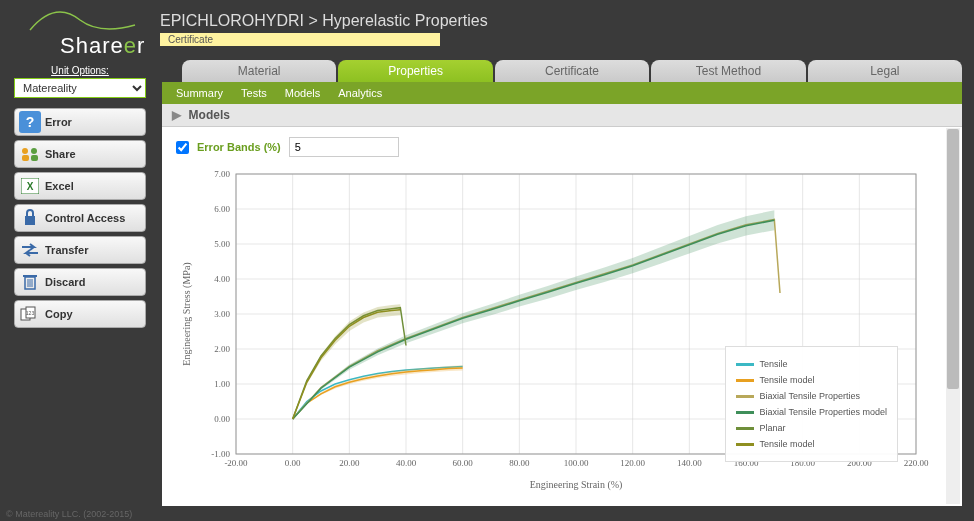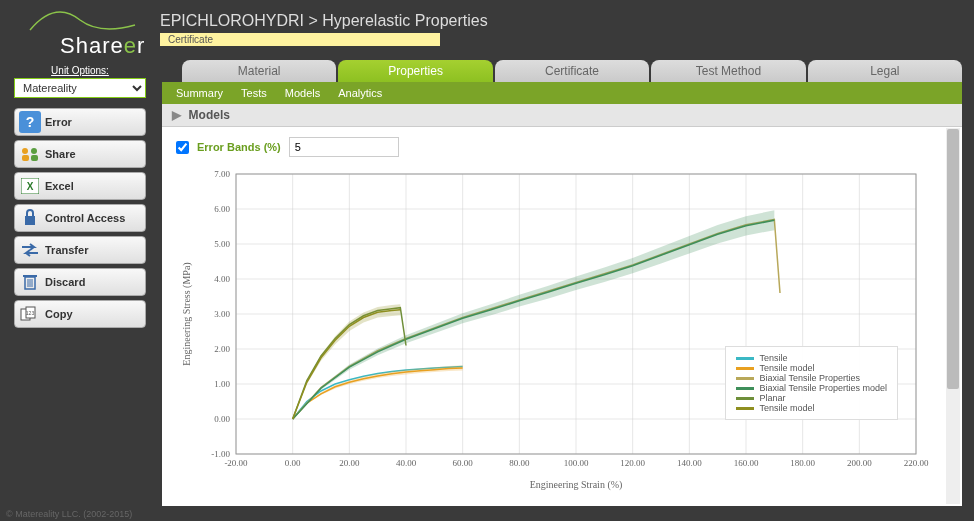--- a/index.html
+++ b/index.html
@@ -29,21 +29,21 @@
 .controls-row { padding: 10px 14px; display: flex; align-items: center; gap: 8px; }
 .controls-row label { color: #6a9e1f; font-size: 11px; font-weight: bold; }
 .controls-row input[type=text] { width: 110px; height: 20px; border: 1px solid #ccc; padding: 0 5px; font-size: 11px; }
 .chart-wrap { position: absolute; left: 14px; top: 60px; width: 760px; height: 330px; }
 .chart-svg { width: 100%; height: 100%; }
 .axis-label { fill: #666; font-size: 10px; font-family: Verdana; }
 .tick-label { fill: #666; font-size: 9px; font-family: Verdana; }
 .grid-line { stroke: #ccc; stroke-width: 0.5; }
 .plot-border { stroke: #999; stroke-width: 1; fill: none; }
 .legend { position: absolute; right: 38px; top: 182px; background: rgba(255,255,255,0.95); border: 1px solid #ddd; padding: 6px 10px; font-size: 9px; color: #555; }
-.legend-row { display: flex; align-items: center; gap: 6px; margin: 0 0; }
+.legend-row { display: flex; align-items: center; gap: 6px; margin: 6px 0; }
 .legend-swatch { width: 18px; height: 3px; }
 .scrollbar { position: absolute; right: 2px; top: 24px; width: 14px; height: 376px; background: #eee; }
 .scrollbar-thumb { width: 12px; height: 260px; background: #bbb; margin: 1px; border-radius: 2px; }
 .footer { position: absolute; left: 6px; bottom: 2px; color: #666; font-size: 9px; }
 </style>
 </head>
 <body>
 
 <div class="header">
   <div class="logo">

